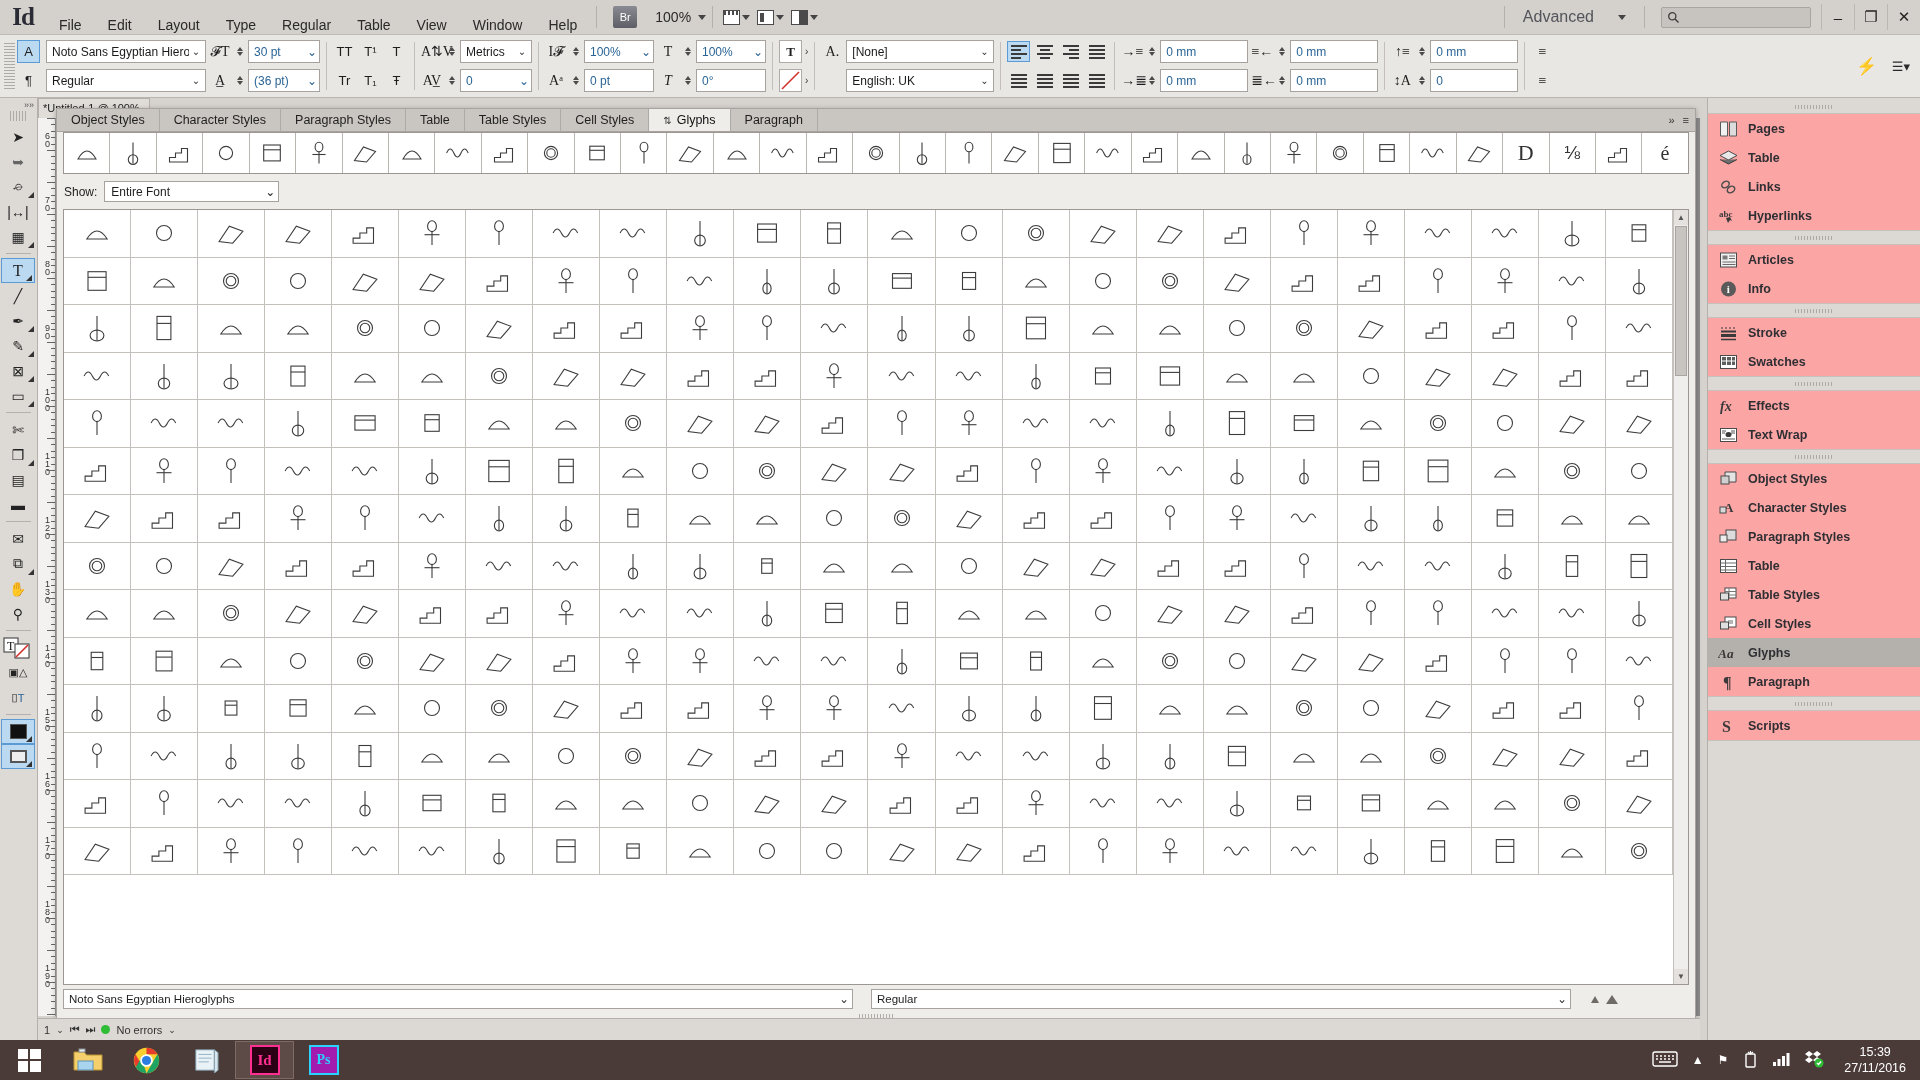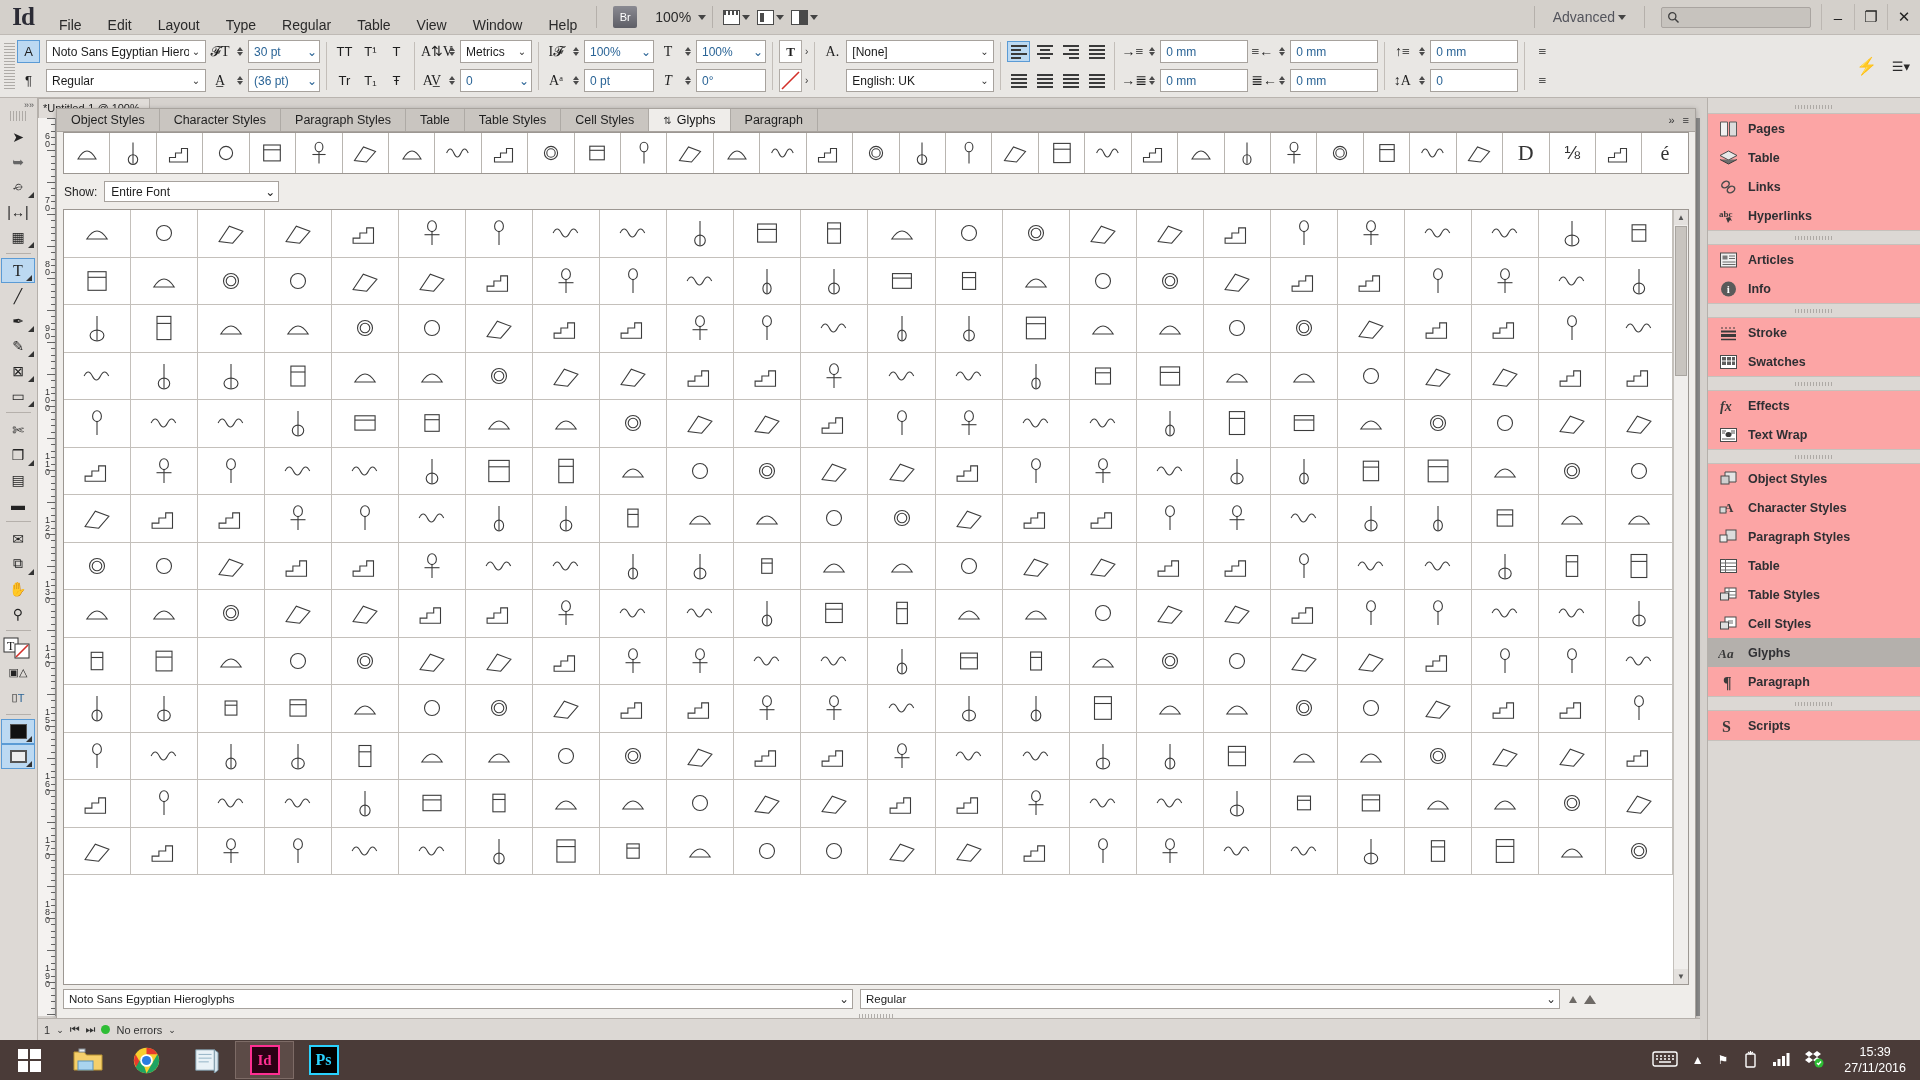--- a/index.html
+++ b/index.html
@@ -34,21 +34,21 @@
   }
   .zoomsel { margin-left:18px; font-size:14px; color:#2a2a2a; display:flex; align-items:center; gap:7px;}
   .caret { width:0;height:0;border-left:4px solid transparent;border-right:4px solid transparent;border-top:5px solid #444; }
   .viewbtn { width:34px;height:24px;display:flex;align-items:center;justify-content:center;gap:2px;}
   .vb-ico { width:17px;height:15px;border:1.4px solid #4a4a4a; position:relative;background:#fff;}
   .vb-ico.b2{ background:linear-gradient(90deg,#fff 50%,#4a4a4a 50%); }
   .vb-ico.b3{ background:#fff; }
   .vb-ico.b3:after{content:'';position:absolute;left:2px;top:2px;width:4px;bottom:2px;background:#4a4a4a;}
   .vb-ico.b1:after{content:'';position:absolute;left:0;top:0;right:0;height:4px;background:repeating-linear-gradient(90deg,#4a4a4a 0 2px,#fff 2px 4px);}
   .menubar-right { margin-left:auto; display:flex; align-items:center; height:35px;}
-  .advanced { font-size:14px;color:#53545c;display:flex;align-items:center;gap:3px;padding:0 12px;}
+  .advanced { font-size:16px;color:#53545c;display:flex;align-items:center;gap:24px;padding:0 12px;}
   .searchbox {
     width:150px;height:21px;background:#c7c3be;border:1px solid #a9a4a0;border-radius:2px;
     display:flex;align-items:center;padding-left:5px;margin:0 10px;
   }
   .wbtn { width:33px;height:26px;display:flex;align-items:center;justify-content:center;
     border-left:1px solid #bcb7b2; font-size:15px;color:#222;}
 
   
   .ctrlbar {
     position:absolute; left:0; top:35px; width:1920px; height:63px;
@@ -143,21 +143,21 @@
   .showsel .v{flex:1}
 
   .gridwrap{flex:1;margin:0 6px;border:1px solid #9c9792;background:#fff;position:relative;overflow:hidden;display:flex;}
   .grid{flex:1;display:grid;grid-template-columns:repeat(24,1fr);grid-auto-rows:47.5px;}
   .gcell{border-right:1px solid #c4c0bb;border-bottom:1px solid #c4c0bb;display:flex;align-items:center;justify-content:center;font-size:24px;color:#3a3a3a;line-height:1;overflow:hidden;}
   .gcell svg{display:block;}
   .gscroll{width:15px;background:#f0eeec;border-left:1px solid #c4c0bb;position:relative;}
   .gscroll .thumb{position:absolute;left:1px;right:1px;top:16px;height:150px;background:#c8c4bf;border:1px solid #a9a5a0;}
   .gscroll .up,.gscroll .dn{position:absolute;left:0;right:0;height:15px;display:flex;align-items:center;justify-content:center;font-size:8px;color:#555;background:#e4e1de;}
   .gscroll .up{top:0}.gscroll .dn{bottom:0}
-  .fontrow{display:flex;align-items:center;gap:1px;padding:4px 6px 3px;}
+  .fontrow{display:flex;align-items:center;gap:12px;padding:4px 6px 3px;}
   .fontsel{height:20px;border:1px solid #a7a29d;background:#fff;display:flex;align-items:center;padding:0 3px 0 5px;font-size:11.5px;}
   .fontsel .v{flex:1;white-space:nowrap;overflow:hidden;}
   .gfoot-icons{display:flex;align-items:center;gap:7px;padding-left:8px;}
   .tri{width:0;height:0;border-left:6px solid transparent;border-right:6px solid transparent;border-bottom:9px solid #6e6a66;}
   .tri.sm{border-left-width:4px;border-right-width:4px;border-bottom-width:7px;}
   .panel-grip{height:7px;display:flex;align-items:center;justify-content:center;}
   .panel-grip i{display:block;width:34px;height:4px;background:repeating-linear-gradient(90deg,#8e8a86 0 1px,transparent 1px 3px);opacity:.65;}
 
   
   .tooltip{
@@ -3169,21 +3169,21 @@
       <svg width="28" height="26" viewBox="0 0 30 28">
         <path d="M4 3h20v22H4z" fill="#e9f2f7" stroke="#7b98a8"></path>
         <path d="M7 8h14M7 12h14M7 16h11" stroke="#8fb0c2"></path>
         <path d="M24 3l4 3v19l-4 3z" fill="#d9e6ee" stroke="#7b98a8"></path>
       </svg>
     </div>
     <div class="tbtn act">
       <span style="display:flex;align-items:center;justify-content:center;width:30px;height:30px;background:#2b0014;border:2px solid #ff2f92;color:#ff2f92;font-family:'Liberation Serif',serif;font-size:15px;font-weight:bold">Id</span>
     </div>
     <div class="tbtn">
-      <span style="display:flex;align-items:center;justify-content:center;width:30px;height:30px;background:#000000;border:2px solid #2ad2ff;color:#2ad2ff;font-family:'Liberation Serif',serif;font-size:16px;font-weight:bold">Ps</span>
+      <span style="display:flex;align-items:center;justify-content:center;width:30px;height:30px;background:#a21caf;border:2px solid #2ad2ff;color:#2ad2ff;font-family:'Liberation Serif',serif;font-size:14px;font-weight:bold">Ps</span>
     </div>
 
     <div class="tray">
       <span>
         <svg width="26" height="18" viewBox="0 0 26 18">
             <rect x="1" y="2" width="24" height="14" rx="2" fill="none" stroke="#fff" stroke-width="1.4"></rect>
             <path d="M4 6h2M8 6h2M12 6h2M16 6h2M20 6h2M4 9h2M8 9h2M12 9h2M16 9h2M20 9h2M7 12h12" stroke="#fff" stroke-width="1.3"></path>
           </svg>
       </span>
       <span>▲</span>

